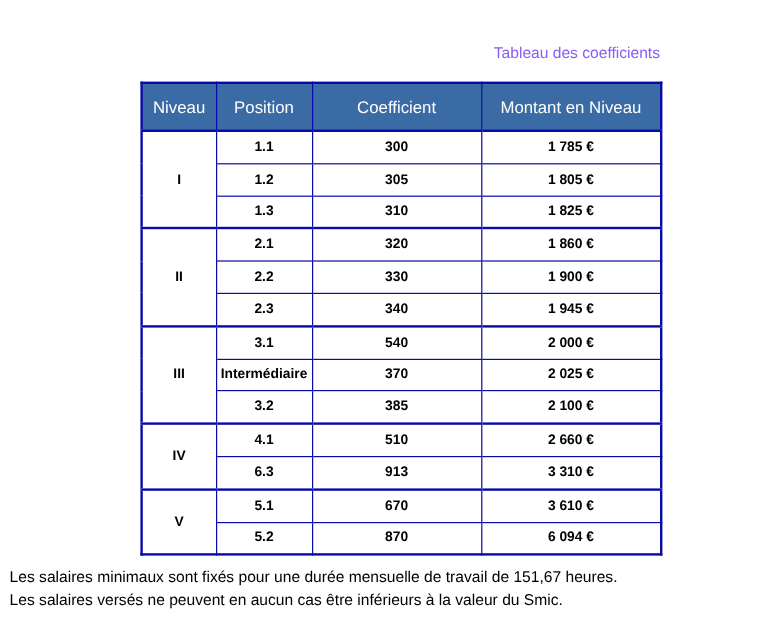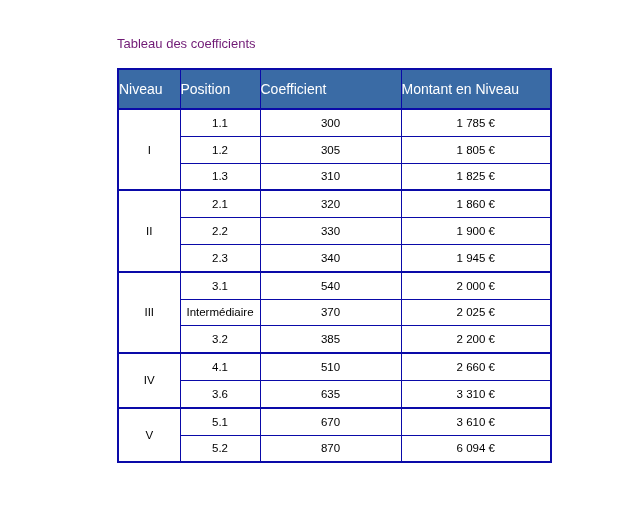--- a/index.html
+++ b/index.html
@@ -14,48 +14,48 @@
     background: #ffffff;
     font-family: "Liberation Sans", "DejaVu Sans", sans-serif;
     color: #000000;
     overflow: hidden;
   }
   .title {
     position: absolute;
     top: 36px;
     left: 117px;
     width: 433px;
-    text-align: left;
+    text-align: right;
     font-size: 13px;
-    color: #701a75;
+    color: #8b5cf6;
   }
   table.coef {
     position: absolute;
     left: 117px;
     top: 68px;
     width: 433px;
     border-collapse: collapse;
     table-layout: fixed;
     border: 2px solid var(--border, #0a0aa8);
   }
   table.coef th {
     background: var(--header-bg, #3a6ba5);
     color: var(--header-text, #ffffff);
     font-weight: normal;
     font-size: 14px;
     height: 38px;
-    text-align: left;
+    text-align: center;
     vertical-align: middle;
     border: 1px solid var(--border, #0a0aa8);
     border-bottom-width: 2px;
     padding: 0;
   }
   table.coef td {
     font-size: 11.5px;
-    font-weight: normal;
+    font-weight: bold;
     text-align: center;
     vertical-align: middle;
     height: 25.8px;
     color: #000000;
     border: 1px solid var(--border, #0a0aa8);
     padding: 0 1px;
     overflow: hidden;
     white-space: nowrap;
   }
   table.coef tr.group-first td {
@@ -132,41 +132,45 @@
           <td>2 000 €</td>
         </tr>
         <tr>
           <td>Intermédiaire</td>
           <td>370</td>
           <td>2 025 €</td>
         </tr>
         <tr>
           <td>3.2</td>
           <td>385</td>
-          <td>2 200 €</td>
+          <td>2 100 €</td>
         </tr>
         <tr class="group-first">
           <td rowspan="2">IV</td>
           <td>4.1</td>
           <td>510</td>
           <td>2 660 €</td>
         </tr>
         <tr>
-          <td>3.6</td>
-          <td>635</td>
+          <td>6.3</td>
+          <td>913</td>
           <td>3 310 €</td>
         </tr>
         <tr class="group-first">
           <td rowspan="2">V</td>
           <td>5.1</td>
           <td>670</td>
           <td>3 610 €</td>
         </tr>
         <tr>
           <td>5.2</td>
           <td>870</td>
           <td>6 094 €</td>
         </tr>
       </tbody>
   </table>
 
+  <div class="footnotes">
+    <div>Les salaires minimaux sont fixés pour une durée mensuelle de travail de 151,67 heures.</div>
+    <div>Les salaires versés ne peuvent en aucun cas être inférieurs à la valeur du Smic.</div>
+  </div>
 
 </div>
 
 </body></html>

